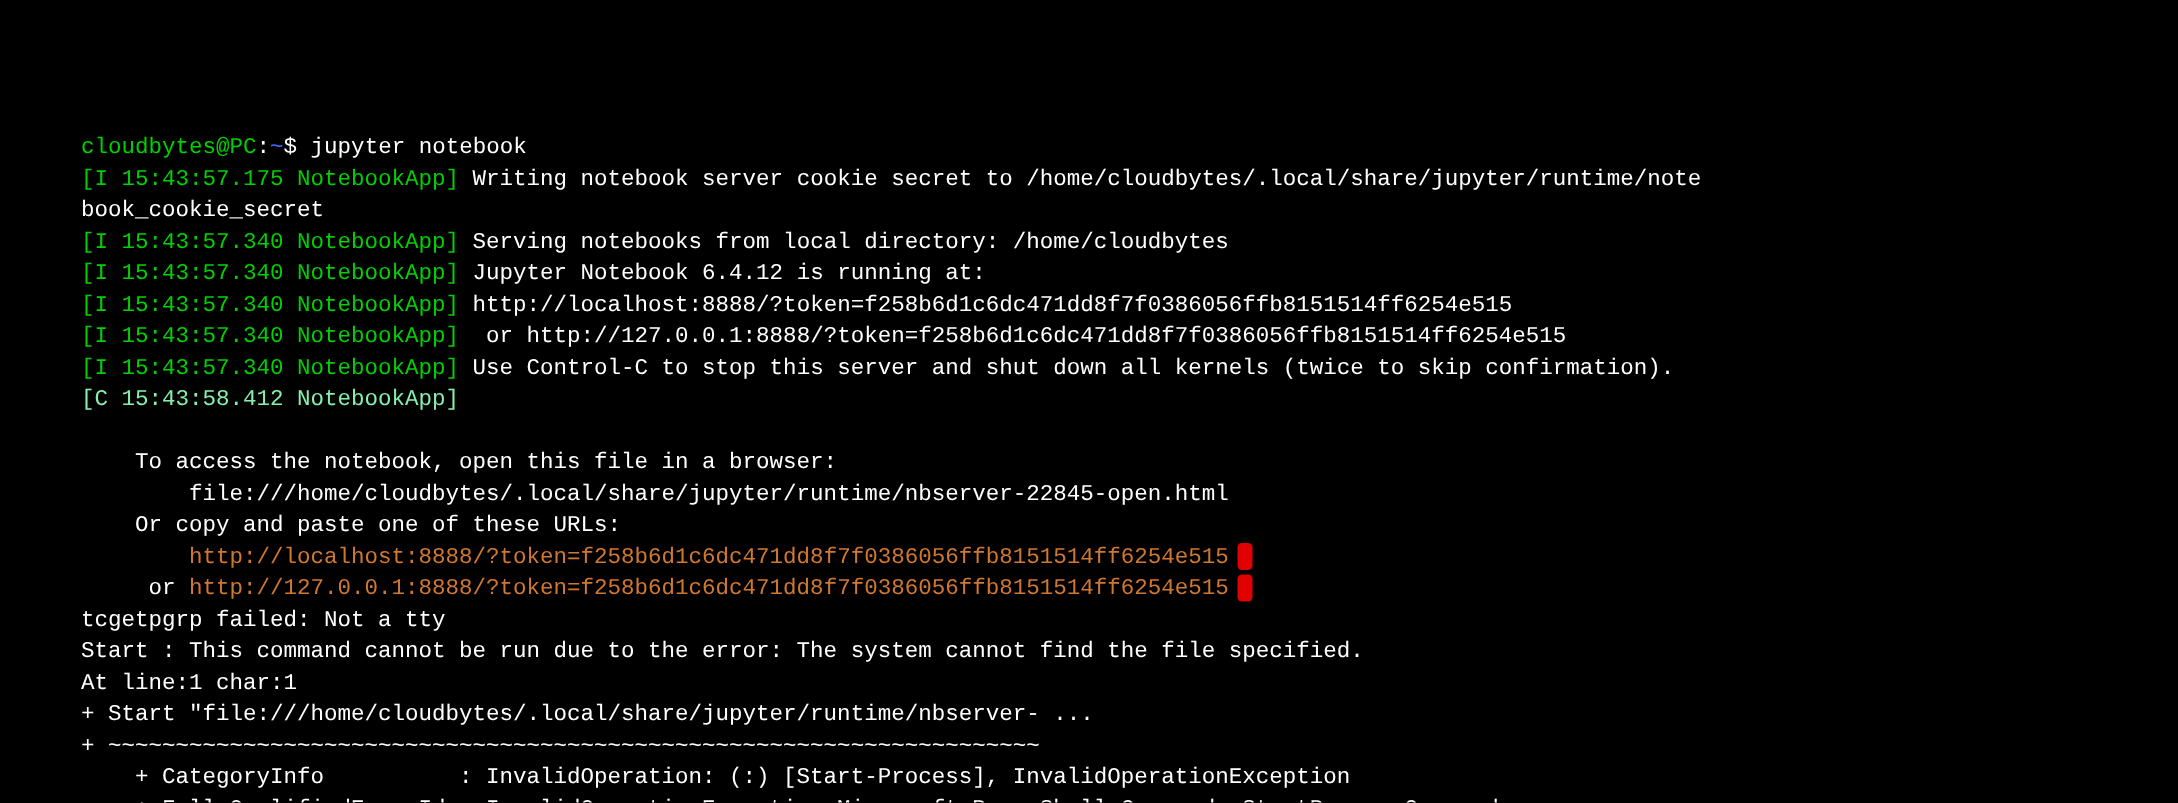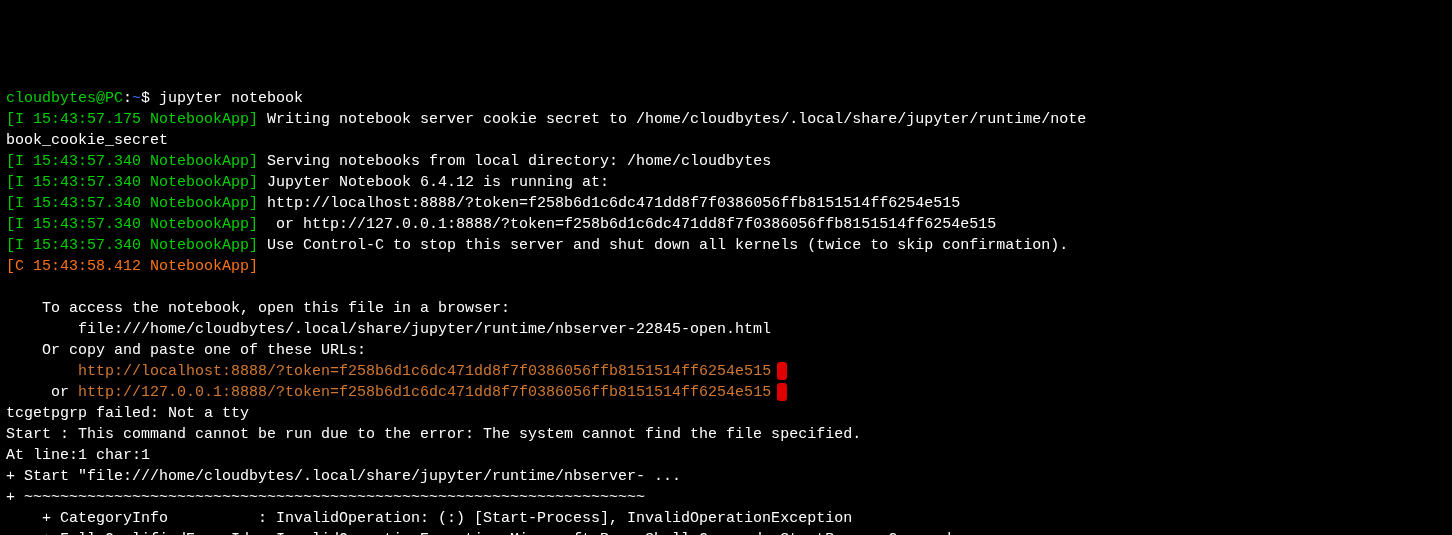--- a/index.html
+++ b/index.html
@@ -11,32 +11,32 @@
       line-height: 1.4;
       padding: 4px 6px;
       white-space: pre;
       overflow-x: auto;
       width: 1452px;
       height: 535px;
     }
     .green { color: #00d000; }
     .blue { color: #4070ff; }
     .white { color: #ffffff; }
-    .magenta { color: #f97316; }
+    .magenta { color: #86efac; }
     .orange { color: #d07830; }
     .red-bar {
       display: inline-block;
       background: #e00000;
       width: 10px;
       height: 18px;
       vertical-align: middle;
       border-radius: 3px;
       margin-left: 6px;
     }
-    .line { display: block; white-space: pre; }
+    .line { display: block; white-space: pre; margin-left: 48px; }
   </style>
 </head>
 <body>
 
 
 
 <div><span class="line"><span class="green">cloudbytes@PC</span><span class="white">:</span><span class="blue">~</span><span class="white">$ </span><span class="white">jupyter notebook</span></span><span class="line"><span class="green">[I 15:43:57.175 NotebookApp]</span><span class="white"> Writing notebook server cookie secret to /home/cloudbytes/.local/share/jupyter/runtime/note</span></span><span class="line"><span class="white">book_cookie_secret</span></span><span class="line"><span class="green">[I 15:43:57.340 NotebookApp]</span><span class="white"> Serving notebooks from local directory: /home/cloudbytes</span></span><span class="line"><span class="green">[I 15:43:57.340 NotebookApp]</span><span class="white"> Jupyter Notebook 6.4.12 is running at:</span></span><span class="line"><span class="green">[I 15:43:57.340 NotebookApp]</span><span class="white"> http://localhost:8888/?token=f258b6d1c6dc471dd8f7f0386056ffb8151514ff6254e515</span></span><span class="line"><span class="green">[I 15:43:57.340 NotebookApp]</span><span class="white">  or http://127.0.0.1:8888/?token=f258b6d1c6dc471dd8f7f0386056ffb8151514ff6254e515</span></span><span class="line"><span class="green">[I 15:43:57.340 NotebookApp]</span><span class="white"> Use Control-C to stop this server and shut down all kernels (twice to skip confirmation).</span></span><span class="line"><span class="magenta">[C 15:43:58.412 NotebookApp]</span><span class="white"></span></span><span class="line"> </span><span class="line"><span class="white">    To access the notebook, open this file in a browser:</span></span><span class="line"><span class="white">        file:///home/cloudbytes/.local/share/jupyter/runtime/nbserver-22845-open.html</span></span><span class="line"><span class="white">    Or copy and paste one of these URLs:</span></span><span class="line"><span class="white">        </span><span class="orange">http://localhost:8888/?token=f258b6d1c6dc471dd8f7f0386056ffb8151514ff6254e515</span><span class="red-bar"></span></span><span class="line"><span class="white">     or </span><span class="orange">http://127.0.0.1:8888/?token=f258b6d1c6dc471dd8f7f0386056ffb8151514ff6254e515</span><span class="red-bar"></span></span><span class="line"><span class="white">tcgetpgrp failed: Not a tty</span></span><span class="line"><span class="white">Start : This command cannot be run due to the error: The system cannot find the file specified.</span></span><span class="line"><span class="white">At line:1 char:1</span></span><span class="line"><span class="white">+ Start "file:///home/cloudbytes/.local/share/jupyter/runtime/nbserver- ...</span></span><span class="line"><span class="white">+ ~~~~~~~~~~~~~~~~~~~~~~~~~~~~~~~~~~~~~~~~~~~~~~~~~~~~~~~~~~~~~~~~~~~~~</span></span><span class="line"><span class="white">    + CategoryInfo          : InvalidOperation: (:) [Start-Process], InvalidOperationException</span></span><span class="line"><span class="white">    + FullyQualifiedErrorId : InvalidOperationException,Microsoft.PowerShell.Commands.StartProcessCommand</span></span></div>
 
 
 

